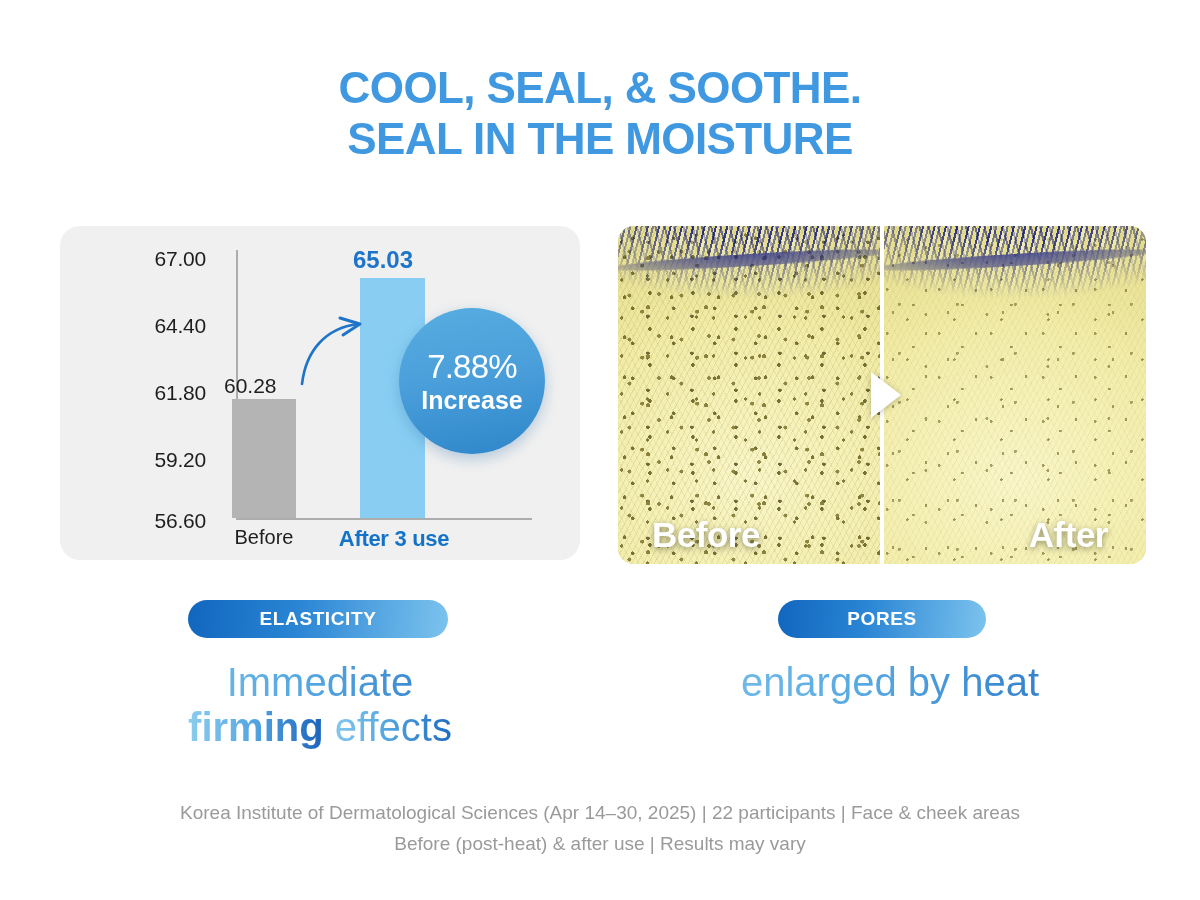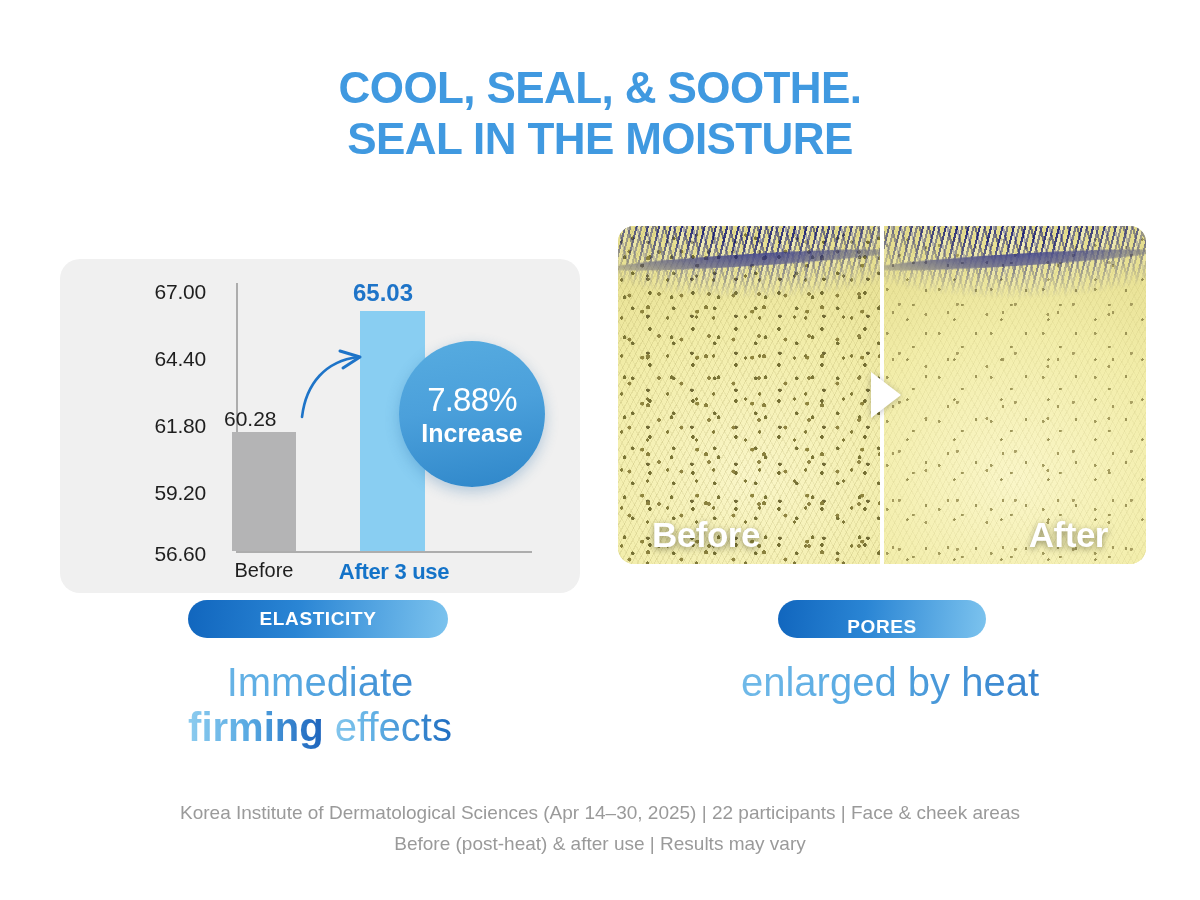--- a/index.html
+++ b/index.html
@@ -42,21 +42,20 @@
 
   
   .chart-card {
     position: absolute;
     left: 60px;
     top: 0;
     width: 520px;
     height: 334px;
     background: #F0F0F0;
     border-radius: 20px;
-    margin-top: 33px;
   }
   .chart-plot {
     position: absolute;
     left: 0; top: 0;
     width: 520px; height: 334px;
   }
   .axis-label {
     position: absolute;
     font-size: 21px;
     color: #1E1E1E;
@@ -290,21 +289,21 @@
     background: linear-gradient(95deg, #1166BE 0%, #2A85D4 42%, #7CC3EE 100%);
     color: #ffffff;
     font-size: 19px;
     font-weight: bold;
     letter-spacing: 0.6px;
     display: flex;
     align-items: center;
     justify-content: center;
   }
   .pill-elasticity { left: 188px; top: 600px; width: 260px; }
-  .pill-pores      { left: 778px; top: 600px; width: 208px; align-items: flex-end; }
+  .pill-pores      { left: 778px; top: 600px; width: 208px; }
 
   
   .subhead {
     position: absolute;
     text-align: center;
     line-height: 1.13;
     font-size: 40px;
     white-space: nowrap;
   }
   .subhead-left  { left: 60px;  top: 660px; width: 520px; }

